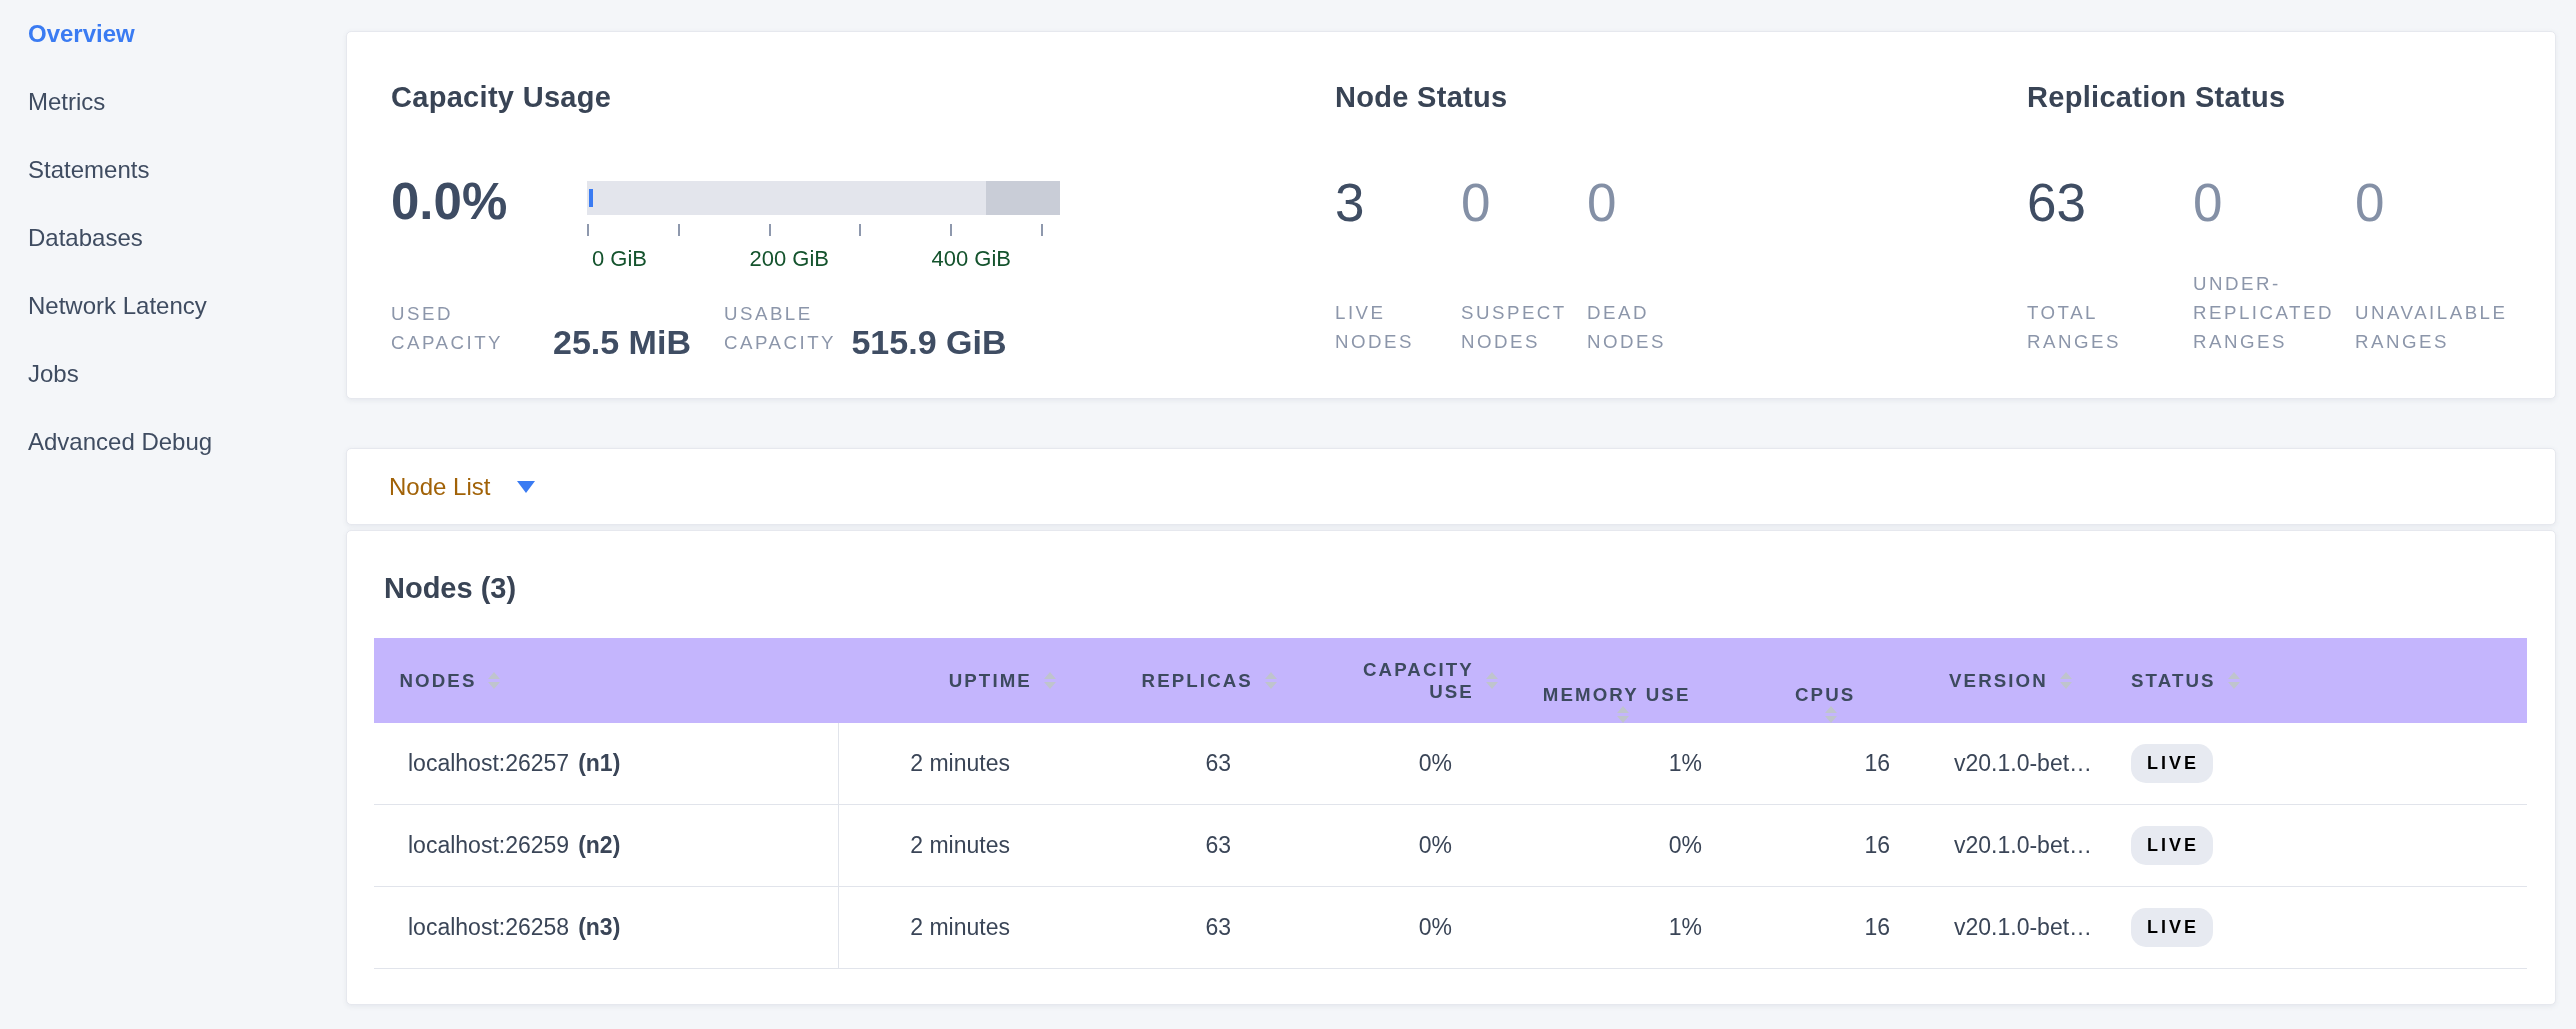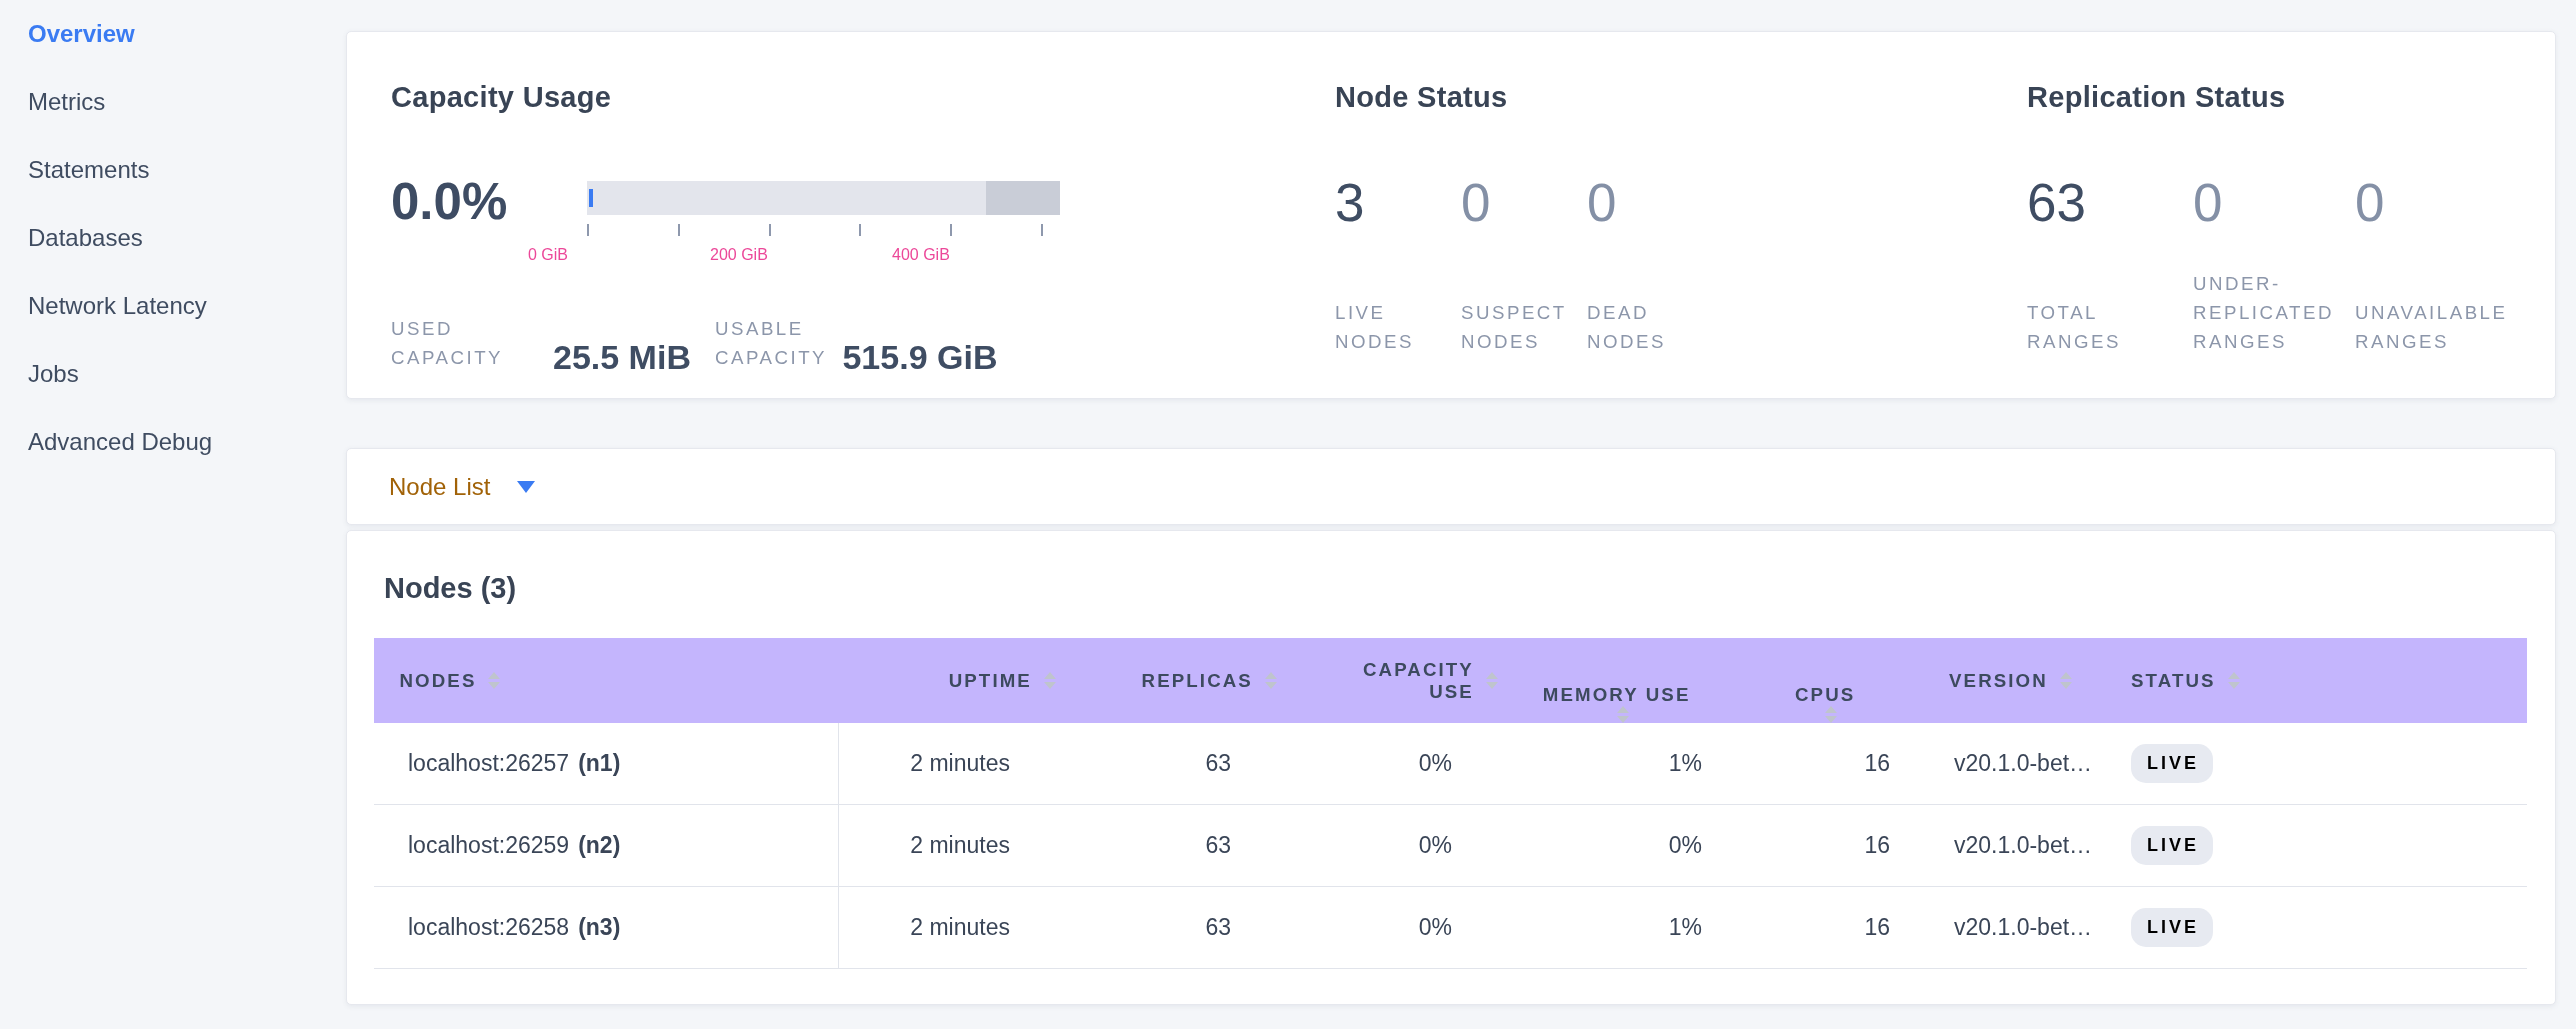--- a/index.html
+++ b/index.html
@@ -47,40 +47,40 @@
     font-size:51px; font-weight:700; color:#3e4c63; line-height:53px;
   }
 
   
   .cap-bar { position:absolute; left:196px; top:149px; width:473px; height:34px; background:#e3e5ec; }
   .cap-bar .reserved { position:absolute; right:0; top:0; width:74px; height:34px; background:#c9cdd7; }
   .cap-bar .used-marker { position:absolute; left:1.7px; top:7.6px; width:4.2px; height:18.7px; background:#3a7bf2; }
   .cap-axis { position:absolute; left:196px; top:192px; width:473px; height:51px; }
   .cap-axis .tick { position:absolute; top:0; width:1.7px; height:12px; background:#8e98ad; }
   .cap-axis .tick-label {
-    position:absolute; top:22px; width:119px; text-align:left;
-    font-size:16px; color:#ec4899;
+    position:absolute; top:22px; width:119px; text-align:right;
+    font-size:22px; color:#14532d;
   }
 
   
   .stat-row { position:absolute; top:144px; display:flex; }
   .stat { position:relative; height:180px; }
   .stat .num { font-size:53px; font-weight:500; color:#3f4d63; line-height:54px; }
   .stat.dim .num { color:#8490a6; }
   .small-label {
     font-size:18.7px; font-weight:500; color:#8c96aa;
     letter-spacing:2.5px; line-height:29px; text-transform:uppercase;
   }
   .stat .small-label { position:absolute; bottom:0; left:0; }
 
   
-  .cap-stats { position:absolute; left:0; top:282px; display:flex; align-items:flex-end; }
+  .cap-stats { position:absolute; left:0; top:267px; display:flex; align-items:flex-end; }
   .cap-stats .small-label { display:block; }
   .lbl-used   { width:114px; }
-  .lbl-usable { width:119px; margin-left:24px; }
+  .lbl-usable { width:119px; margin-left:33px; }
   .cap-value {
     font-size:34px; font-weight:700; color:#3f4d63; line-height:36px;
     position:relative; top:3.4px; white-space:nowrap;
   }
   .val-used   { margin-left:48px; }
   .val-usable { margin-left:8.5px; }
 
   .w148 { width:126px; } .w150 { width:127px; }
   .w196 { width:166px; } .w191 { width:162px; } .w200 { width:170px; }
   .lblw130 .small-label { width:112px; }

